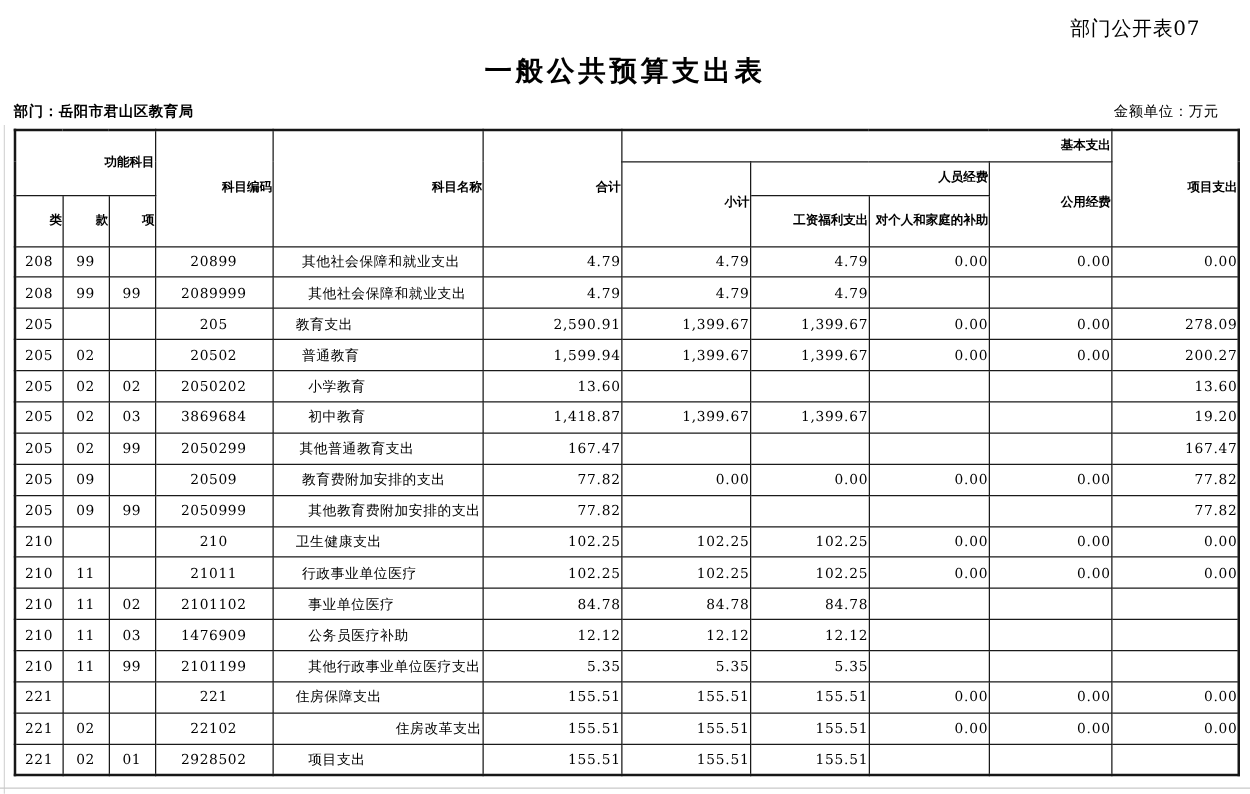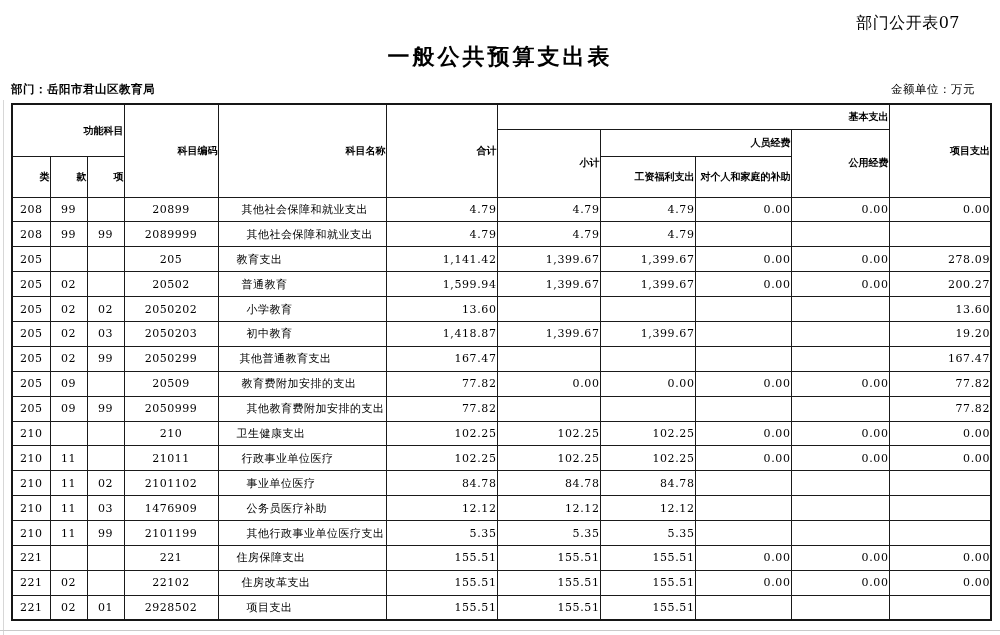--- a/index.html
+++ b/index.html
@@ -176,21 +176,21 @@
         <td class="c-num"></td>
         <td class="c-num"></td>
         <td class="c-num"></td>
       </tr>
       <tr>
         <td class="c-center">205</td>
         <td class="c-center"></td>
         <td class="c-center"></td>
         <td class="c-center">205</td>
         <td class="c-name" style="padding-left: 18px;">教育支出</td>
-        <td class="c-num">1,141.42</td>
+        <td class="c-num">2,590.91</td>
         <td class="c-num">1,399.67</td>
         <td class="c-num">1,399.67</td>
         <td class="c-num">0.00</td>
         <td class="c-num">0.00</td>
         <td class="c-num">278.09</td>
       </tr>
       <tr>
         <td class="c-center">205</td>
         <td class="c-center">02</td>
         <td class="c-center"></td>
@@ -213,21 +213,21 @@
         <td class="c-num"></td>
         <td class="c-num"></td>
         <td class="c-num"></td>
         <td class="c-num"></td>
         <td class="c-num">13.60</td>
       </tr>
       <tr>
         <td class="c-center">205</td>
         <td class="c-center">02</td>
         <td class="c-center">03</td>
-        <td class="c-center">2050203</td>
+        <td class="c-center">3869684</td>
         <td class="c-name" style="padding-left: 28px; margin-left: 28px;">初中教育</td>
         <td class="c-num">1,418.87</td>
         <td class="c-num">1,399.67</td>
         <td class="c-num">1,399.67</td>
         <td class="c-num"></td>
         <td class="c-num"></td>
         <td class="c-num">19.20</td>
       </tr>
       <tr>
         <td class="c-center">205</td>
@@ -344,21 +344,21 @@
         <td class="c-num">155.51</td>
         <td class="c-num">0.00</td>
         <td class="c-num">0.00</td>
         <td class="c-num">0.00</td>
       </tr>
       <tr>
         <td class="c-center">221</td>
         <td class="c-center">02</td>
         <td class="c-center"></td>
         <td class="c-center">22102</td>
-        <td class="c-name" style="padding-left: 23px;">住房改革支出</td>
+        <td class="c-name" style="padding-left: 23px; text-align: right;">住房改革支出</td>
         <td class="c-num">155.51</td>
         <td class="c-num">155.51</td>
         <td class="c-num">155.51</td>
         <td class="c-num">0.00</td>
         <td class="c-num">0.00</td>
         <td class="c-num">0.00</td>
       </tr>
       <tr>
         <td class="c-center">221</td>
         <td class="c-center">02</td>

